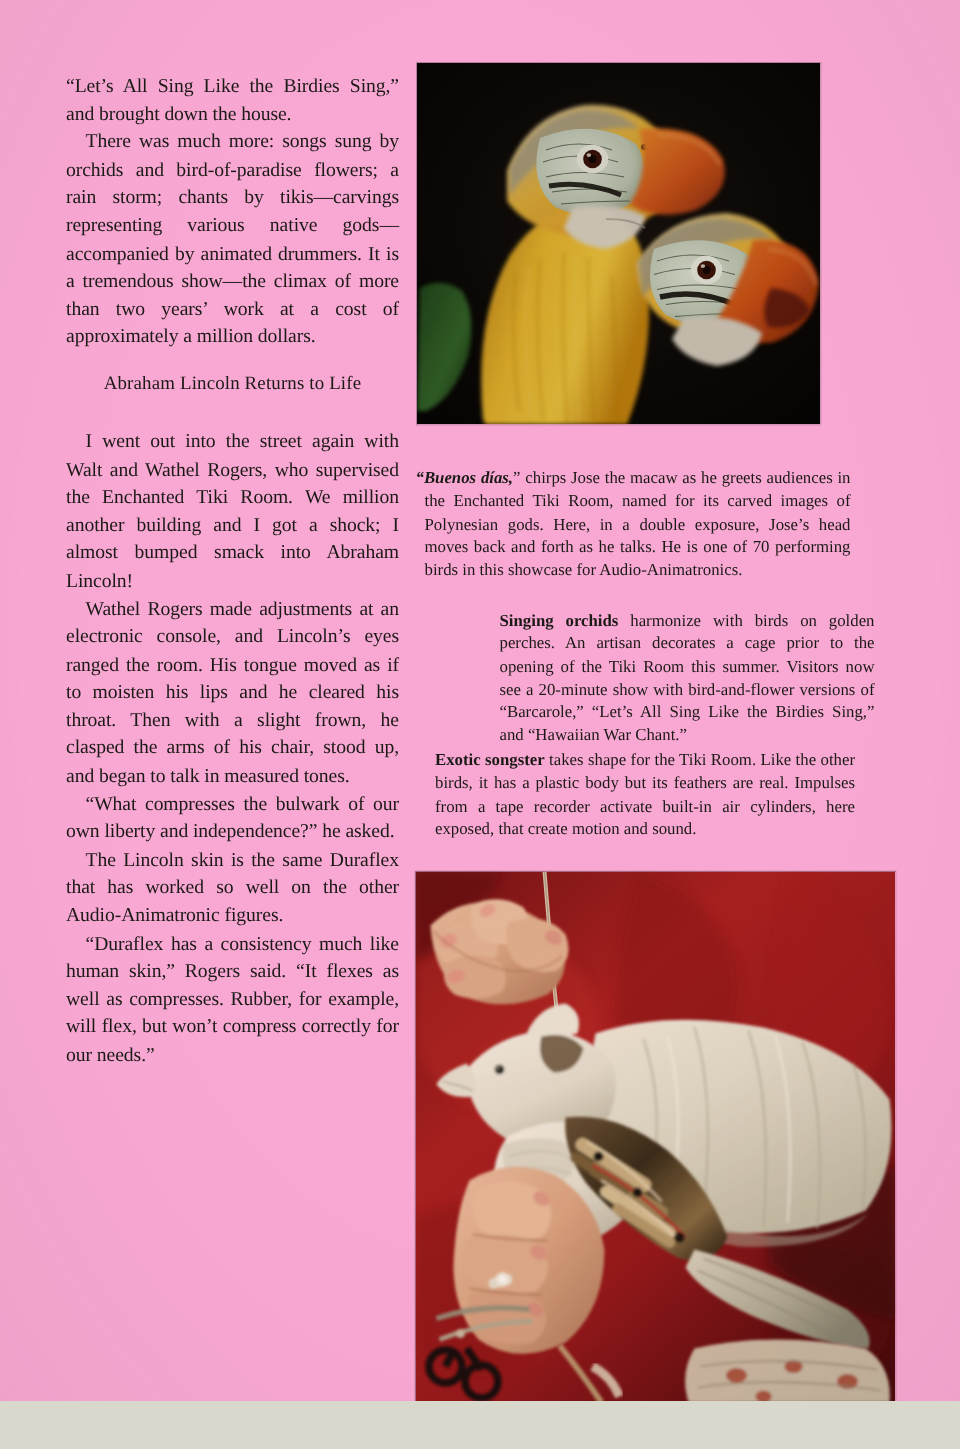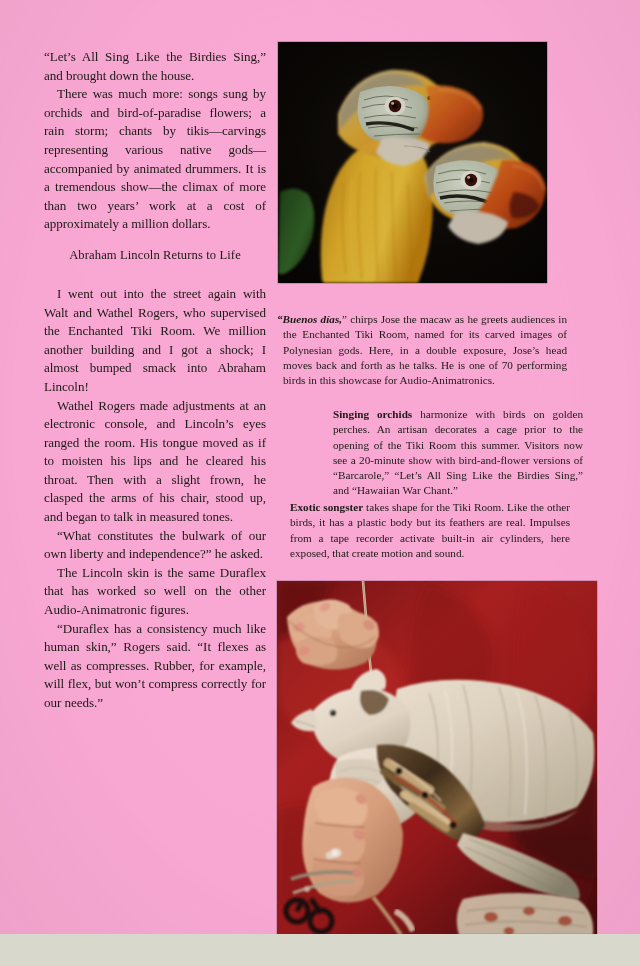--- a/index.html
+++ b/index.html
@@ -140,21 +140,21 @@
 <div class="page">
 
   <div class="col-left">
     <p class="noindent">“Let’s All Sing Like the Birdies Sing,” and brought down the house.</p>
     <p class="indent">There was much more: songs sung by orchids and bird-of-paradise flowers; a rain storm; chants by tikis—carvings representing various native gods—accompanied by animated drummers. It is a tremendous show—the climax of more than two years’ work at a cost of approximately a million dollars.</p>
 
     <h2 class="subhead">Abraham Lincoln Returns to Life</h2>
 
     <p class="indent">I went out into the street again with Walt and Wathel Rogers, who supervised the Enchanted Tiki Room. We million another building and I got a shock; I almost bumped smack into Abraham Lincoln!</p>
     <p class="indent">Wathel Rogers made adjustments at an electronic console, and Lincoln’s eyes ranged the room. His tongue moved as if to moisten his lips and he cleared his throat. Then with a slight frown, he clasped the arms of his chair, stood up, and began to talk in measured tones.</p>
-    <p class="indent">“What constitutes the bulwark of our own liberty and independence?” he asked.</p>
+    <p class="indent">“What compresses the bulwark of our own liberty and independence?” he asked.</p>
     <p class="indent">The Lincoln skin is the same Duraflex that has worked so well on the other Audio-Animatronic figures.</p>
     <p class="indent">“Duraflex has a consistency much like human skin,” Rogers said. “It flexes as well as compresses. Rubber, for example, will flex, but won’t compress correctly for our needs.”</p>
 
   </div>
 
   <div class="folio">204</div>
 
   <div class="photo" id="photo-macaw">
     <svg viewBox="0 0 269 241" preserveAspectRatio="none">
       <defs>

